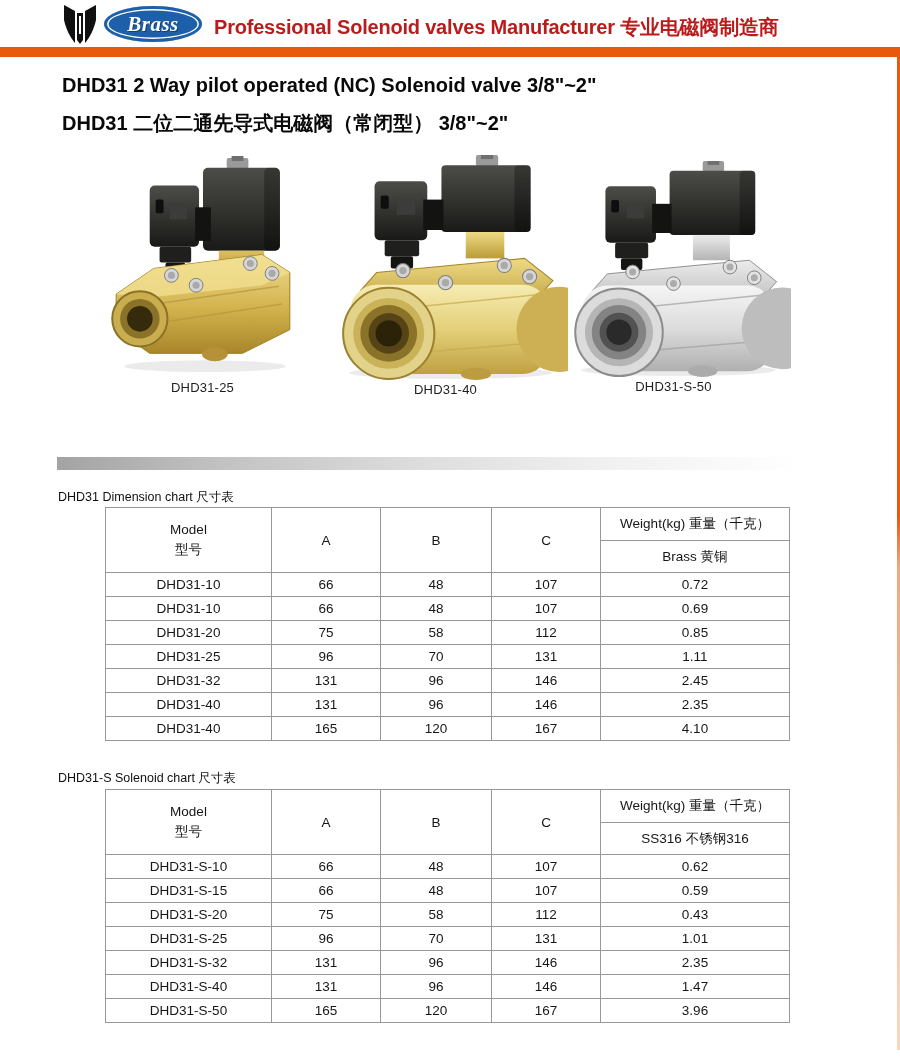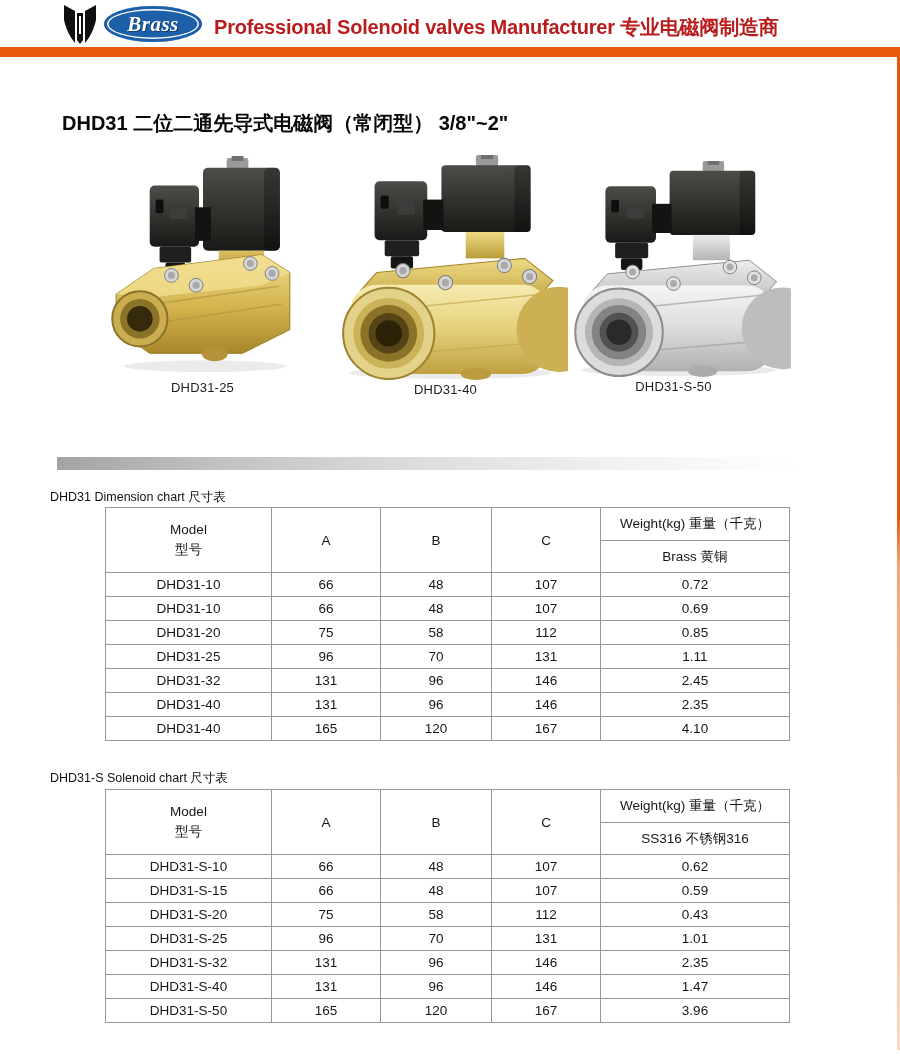--- a/index.html
+++ b/index.html
@@ -39,21 +39,21 @@
   .fig-caption { font-size:13px; color:#1e1e1e; margin-top:2px; letter-spacing:.2px; }
   #fig1 { left:95px;  top:156px; width:215px; }
   #fig2 { left:323px; top:155px; width:245px; }
   #fig3 { left:556px; top:161px; width:235px; }
   
   .divider {
     position:absolute; left:57px; top:457px; width:772px; height:13px;
     background:linear-gradient(90deg,#a3a3a3 0%,#c3c3c3 22%,#dedede 48%,#f1f1f1 72%,#ffffff 96%);
   }
   
-  .table-caption { position:absolute; left:50px; font-size:12.5px; color:#101010; }
+  .table-caption { position:absolute; left:58px; font-size:12.5px; color:#101010; }
   #cap1 { top:489px; }
   #cap2 { top:770px; }
   .table-wrap { position:absolute; left:58px; }
   #twrap1 { top:507px; }
   #twrap2 { top:789px; }
   table.dim { border-collapse:collapse; table-layout:fixed; width:684px; font-size:13.5px; color:#161616;margin-left:47px; }
   table.dim th, table.dim td { border:1px solid #979797; text-align:center; font-weight:normal; padding:0; background:#fff; }
   table.dim thead tr.hr1 { height:33px; }
   table.dim thead tr.hr2 { height:32px; }
   table.dim tbody tr { height:24px; }
@@ -74,20 +74,21 @@
       <path d="M17 12 L19 12 L19 30 L17 30 Z" fill="#fff"></path>
     </svg>
     <div class="brand-ellipse">
       <span class="brand-text">Brass</span>
     </div>
     <div class="tagline">Professional Solenoid valves Manufacturer 专业电磁阀制造商</div>
   </div>
   <div class="accent-bar"></div>
   <div class="right-rule"></div>
 
+  <div class="title-en">DHD31 2 Way pilot operated (NC) Solenoid valve 3/8"~2"</div>
   <div class="title-cn">DHD31 二位二通先导式电磁阀（常闭型） 3/8"~2"</div>
 
   <div class="figure" id="fig1">
     <svg width="215" height="222" viewBox="0 0 215 225">
       <defs>
         <linearGradient id="v1k" x1="0" y1="0" x2="0" y2="1">
             <stop offset="0" stop-color="#4c4c48"></stop>
             <stop offset="1" stop-color="#191917"></stop>
           </linearGradient>
         <linearGradient id="v1n" x1="0" y1="0" x2="0" y2="1">

